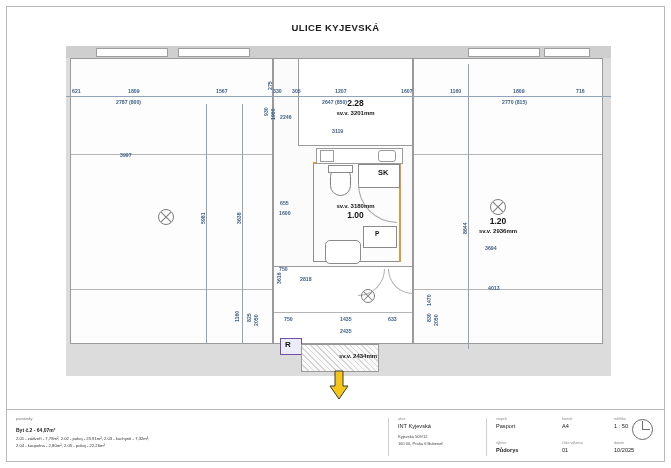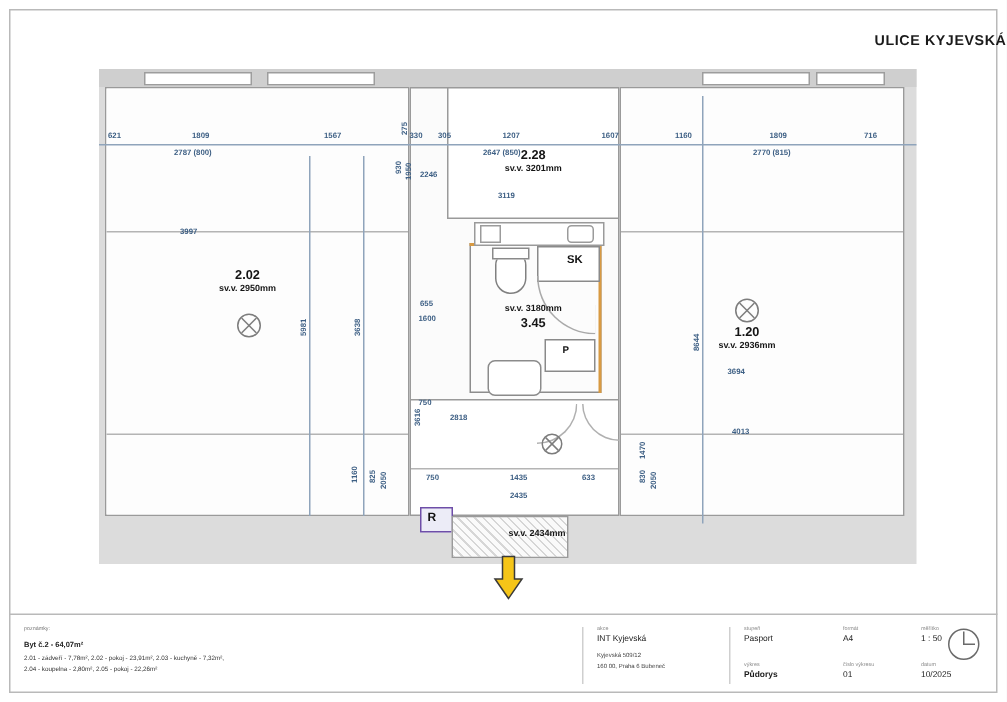--- a/index.html
+++ b/index.html
@@ -5,21 +5,21 @@
   html,body{margin:0;padding:0;background:#fff;}
   body{width:671px;height:468px;overflow:hidden;
        font-family:"Liberation Sans", sans-serif;}
   #sheet{position:relative;width:671px;height:468px;background:#ffffff;}
 
   
   .sheet-border{position:absolute;left:6px;top:6px;width:659px;height:456px;
                 border:1px solid #b9b9b9;box-sizing:border-box;}
 
   
-  .drawing-title{position:absolute;left:0;top:22px;width:671px;text-align:right;
+  .drawing-title{position:absolute;left:0;top:22px;width:671px;text-align:center;
                  font-size:9.5px;font-weight:bold;letter-spacing:.4px;color:#1a1a1a;}
 
   
   #plan{position:absolute;left:58px;top:44px;width:560px;height:345px;}
 
   
   .mass{position:absolute;background:#d9d9d9;}
   .room{position:absolute;background:#ffffff;border:1px solid #9a9a9a;box-sizing:border-box;}
   .roomfill{position:absolute;background:#fdfdfd;}
   .thinline{position:absolute;background:#b4b4b4;}
@@ -160,38 +160,34 @@
     <div class="thinline" style="left:356px;top:110px;width:188px;height:1px;"></div>
     <div class="thinline" style="left:356px;top:245px;width:188px;height:1px;"></div>
 
     <div class="thinline" style="left:410px;top:4px;width:72px;height:9px;background:#ffffff;border:1px solid #9d9d9d;box-sizing:border-box;"></div>
     <div class="thinline" style="left:486px;top:4px;width:46px;height:9px;background:#ffffff;border:1px solid #9d9d9d;box-sizing:border-box;"></div>
 
     <div class="circ-x" style="left:100px;top:165px;width:14px;height:14px;"></div>
     <div class="circ-x" style="left:432px;top:155px;width:14px;height:14px;"></div>
     <div class="circ-x" style="left:303px;top:245px;width:12px;height:12px;"></div>
 
-    <div class="rlabel" style="left:52px;top:134px;width:110px;">
-      <div class="rnum">2.02</div>
-      <div class="rsvv">sv.v. 2950mm</div>
-    </div>
 
     <div class="rlabel" style="left:385px;top:172px;width:110px;">
       <div class="rnum">1.20</div>
       <div class="rsvv">sv.v. 2936mm</div>
     </div>
 
     <div class="rlabel" style="left:245px;top:54px;width:105px;">
       <div class="rnum">2.28</div>
       <div class="rsvv">sv.v. 3201mm</div>
     </div>
 
     <div class="rlabel" style="left:245px;top:158px;width:105px;">
       <div class="rsvv">sv.v. 3180mm</div>
-      <div class="rnum">3.45</div>
+      <div class="rnum">1.00</div>
     </div>
 
 
     <div class="rlabel" style="left:245px;top:308px;width:110px;">
       <div class="rsvv">sv.v. 2434mm</div>
     </div>
 
     <div class="dimline" style="left:8px;top:52px;width:545px;"></div>
 
     <div class="dim" style="left:14px;top:44px;">621</div>

